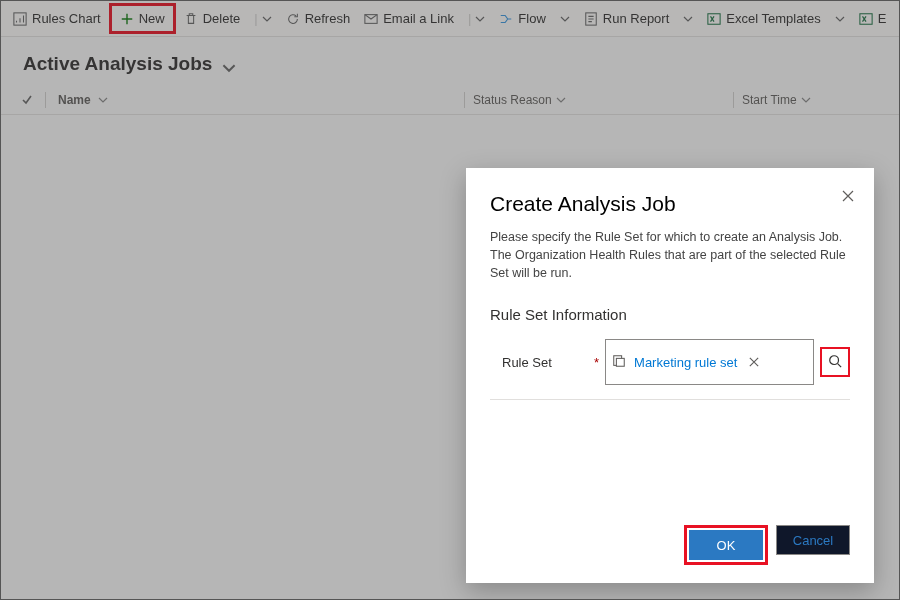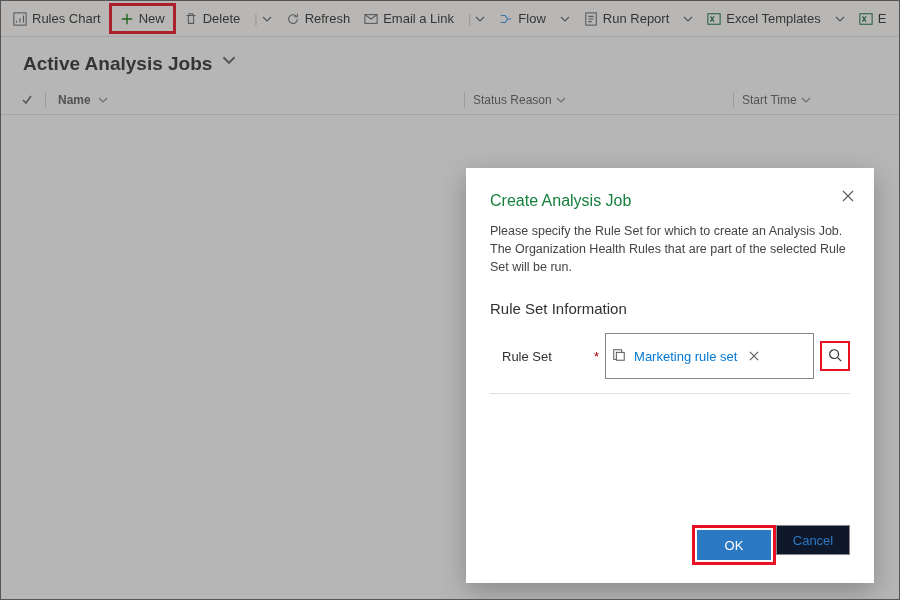--- a/index.html
+++ b/index.html
@@ -48,21 +48,21 @@
     .toolbar-chevron {
       padding: 4px 6px;
       cursor: pointer;
       display: flex;
       align-items: center;
     }
     .chev-svg { width: 10px; height: 10px; }
     .view-header {
       padding: 16px 22px 10px 22px;
       display: flex;
-      align-items: flex-start;
+      align-items: flex-end;
       gap: 10px;
       font-size: 19px;
       font-weight: 600;
       color: #323130;
     }
     .view-header-chev {
       display: inline-flex;
       cursor: pointer;
     }
     .columns {
@@ -113,22 +113,22 @@
       width: 408px;
       height: 415px;
       background: #fff;
       box-shadow: 0 8px 24px rgba(0,0,0,0.25);
       z-index: 10;
       display: flex;
       flex-direction: column;
       padding: 24px 24px 18px 24px;
     }
     .dialog-title {
-      font-size: 16px;
-      color: #15803d;
+      font-size: 21px;
+      color: #000000;
       font-weight: 400;
     }
     .dialog-close {
       position: absolute;
       right: 16px;
       top: 18px;
       width: 20px;
       height: 20px;
       cursor: pointer;
       display: flex;
@@ -198,20 +198,21 @@
     }
     .dialog-divider {
       border: none;
       border-top: 1px solid #e1dfdd;
       margin-top: 14px;
     }
     .dialog-footer {
       margin-top: auto;
       display: flex;
       justify-content: flex-end;
+      gap: 8px;
     }
     .btn {
       height: 30px;
       min-width: 74px;
       font-size: 13px;
       display: flex;
       align-items: center;
       justify-content: center;
       cursor: pointer;
     }

